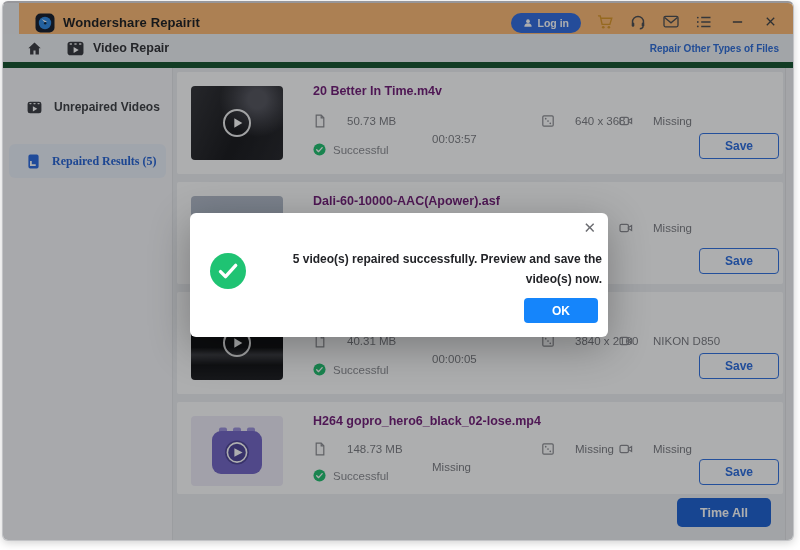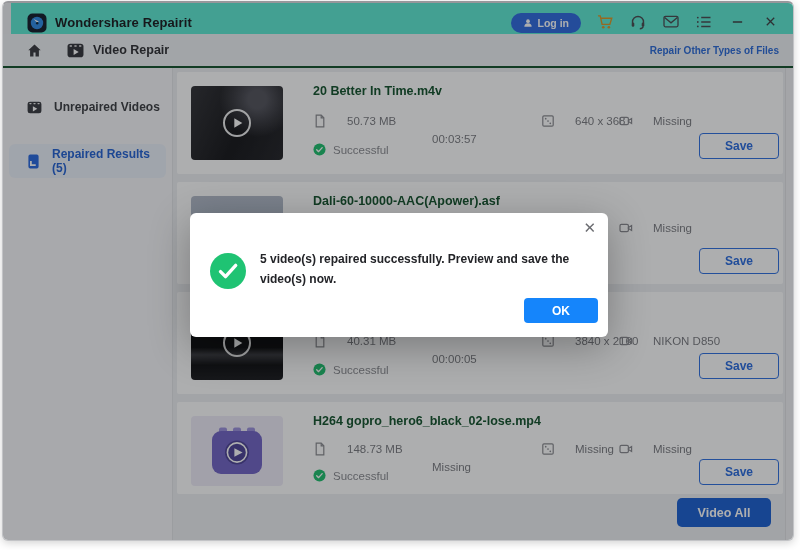--- a/index.html
+++ b/index.html
@@ -3,61 +3,61 @@
 <meta charset="utf-8">
 <style>
   * { margin:0; padding:0; box-sizing:border-box; }
   html,body { width:800px; height:550px; background:#ffffff; font-family:"Liberation Sans", sans-serif; overflow:hidden; }
 
   .window { position:absolute; left:2px; top:1px; width:792px; height:540px;
     background:#eef0f3; border:1px solid #c2c3c6; border-top:2px solid #97979b;
     border-radius:6px; overflow:hidden; box-shadow:0 2px 8px rgba(0,0,0,.18); }
 
   
-  .titlebar { position:absolute; left:8px; top:0; right:0; height:31px; background:#5eead4;
+  .titlebar { position:absolute; left:16px; top:0; right:0; height:31px; background:#fdba74;
     display:flex; align-items:center; padding:8px 14px 0 16px; }
   .app-title { font-size:13px; font-weight:700; color:#1b1c1f; margin-left:8px; letter-spacing:.1px; }
   .tb-right { margin-left:auto; display:flex; align-items:flex-start; gap:15px; }
   .login-btn { display:flex; align-items:center; gap:5px; background:#2f6be0; color:#fff;
     font-size:10.5px; font-weight:700; border:none; border-radius:10px; height:20px; padding:0 12px; cursor:pointer; }
   .tb-ico { display:flex; align-items:center; justify-content:center; width:18px; height:18px; cursor:pointer; }
 
   
   .navbar { position:absolute; left:0; top:31px; right:0; height:34px; background:#eff1f4;
-    border-bottom:2px solid #14532d; display:flex; align-items:center; padding:0 14px 0 22px; }
+    border-bottom:6px solid #14532d; display:flex; align-items:center; padding:0 14px 0 22px; }
   .nav-tab { display:flex; align-items:center; gap:9px; margin-left:24px; }
   .nav-tab-label { font-size:12.5px; font-weight:700; color:#2f3034; }
   .nav-link { margin-left:auto; font-size:10px; font-weight:600; color:#2c6cd9; cursor:pointer; }
 
   
   .sidebar { position:absolute; left:0; top:65px; bottom:0; width:170px; background:#f7f8fa;
     border-right:1px solid #e4e5e9; }
   .side-item { display:flex; align-items:center; gap:12px; height:34px; margin:0 6px;
     padding-left:18px; border-radius:6px; cursor:pointer; }
   .side-item.first { margin-top:22px; }
   .side-item.second { margin-top:20px; }
   .side-item .lbl { font-size:12px; font-weight:700; color:#3c3d42; }
-  .side-item.selected { background:#ecf1fb; }
+  .side-item.selected { background:#ecf1fb;font-family:Liberation Serif, serif; }
   .side-item.selected .lbl { color:#2563d4; }
 
   
   .main { position:absolute; left:170px; top:65px; right:8px; bottom:0; }
   .scrolltrack { position:absolute; right:0; top:65px; bottom:0; width:8px; background:#f1f2f4; border-left:1px solid #e2e3e6; }
   .row { position:absolute; left:4px; width:606px; background:#ffffff; border-radius:2px; }
   .row1 { top:4px;   height:102px; }
   .row2 { top:114px; height:102px; }
   .row3 { top:224px; height:102px; }
   .row4 { top:334px; height:92px;  }
   .thumb { position:absolute; left:14px; top:14px; width:92px; height:74px; border-radius:4px; overflow:hidden; cursor:pointer; }
   .thumb.dark1 { background:radial-gradient(circle at 72% 18%, #54545c 0 10%, rgba(0,0,0,0) 42%), linear-gradient(115deg,#323236,#17171a 55%,#242428); }
   .thumb.light2 { background:linear-gradient(#b3bbc9,#a8b1c1); }
   .thumb.dark3 { background:linear-gradient(#0c0c0d 0 56%, #3a3a3f 66%, #101012 80%, #1c1c1f); }
   .thumb.purple4 { background:#efecf7; display:flex; align-items:center; justify-content:center; }
   .play { position:absolute; left:50%; top:50%; transform:translate(-50%,-50%); width:30px; height:30px; }
-  .vtitle { position:absolute; left:136px; top:12px; font-size:12.5px; font-weight:700; color:#14532d; }
+  .vtitle { position:absolute; left:136px; top:12px; font-size:12.5px; font-weight:700; color:#701a75; }
   .meta { position:absolute; top:41px; height:16px; display:flex; align-items:center; gap:20px;
     font-size:11.5px; color:#7b7c81; }
   .m1 { left:136px; } .m2 { left:255px;flex-direction:column; } .m3 { left:364px; } .m4 { left:442px; }
   .mi { width:14px; height:14px; stroke:#8a8b90; fill:none; stroke-width:1.2; }
   .status { position:absolute; left:136px; top:71px; display:flex; align-items:center; gap:7px;
     font-size:11.5px; color:#8a8b90; }
   .row4 .meta { top:39px; } .row4 .status { top:67px; } .row4 .thumb { height:70px; }
   .save-btn { position:absolute; right:4px; width:80px; height:26px; background:#ffffff;
     border:1px solid #3071e1; border-radius:4px; color:#2b6cdf; font-size:12px; font-weight:700;
     font-family:"Liberation Sans",sans-serif; cursor:pointer; }
@@ -70,21 +70,21 @@
     background:#1c60d2; color:#fff; border:none; border-radius:5px; font-size:12.5px; font-weight:700;
     font-family:"Liberation Sans",sans-serif; cursor:pointer; }
 
   
   .overlay { position:absolute; left:0; top:0; right:0; bottom:0; background:rgba(16,17,20,0.34); z-index:50; }
   .modal { position:absolute; left:190px; top:213px; width:418px; height:124px; background:#ffffff;
     border-radius:6px; box-shadow:0 10px 40px rgba(0,0,0,.3); z-index:60; }
   .modal-close { position:absolute; right:12px; top:6px; font-size:15px; color:#6c6d72; cursor:pointer; }
   .modal-check { position:absolute; left:20px; top:40px; width:36px; height:36px; }
   .modal-msg { position:absolute; left:70px; top:36px; width:342px; font-size:12px; line-height:20px;
-    font-weight:700; color:#232428; }
+    font-weight:700; color:#232428;text-align:right; }
   .ok-btn { position:absolute; right:10px; bottom:14px; width:74px; height:25px; background:#1585fb;
     color:#fff; border:none; border-radius:4px; font-size:12px; font-weight:700;
     font-family:"Liberation Sans",sans-serif; cursor:pointer; }
 </style>
 </head>
 <body>
 
 <div class="window">
 
   <div class="titlebar">
@@ -351,21 +351,21 @@
             <circle cx="7" cy="7" r="6.5" fill="#1fc06e"></circle>
             <path d="M4 7.3l2 2 3.9-4.3" stroke="#fff" stroke-width="1.5" fill="none" stroke-linecap="round" stroke-linejoin="round"></path>
           </svg>
         <span>Successful</span>
       </div>
       <button class="save-btn">Save</button>
     </div>
   </div>
 
   <div class="footer">
-    <button class="saveall-btn">Video All</button>
+    <button class="saveall-btn">Time All</button>
   </div>
 
   <div class="scrolltrack"></div>
 
   <div class="overlay"></div>
 </div>
 
 <div class="modal">
   <span class="modal-close">✕</span>
   <span class="modal-check">

